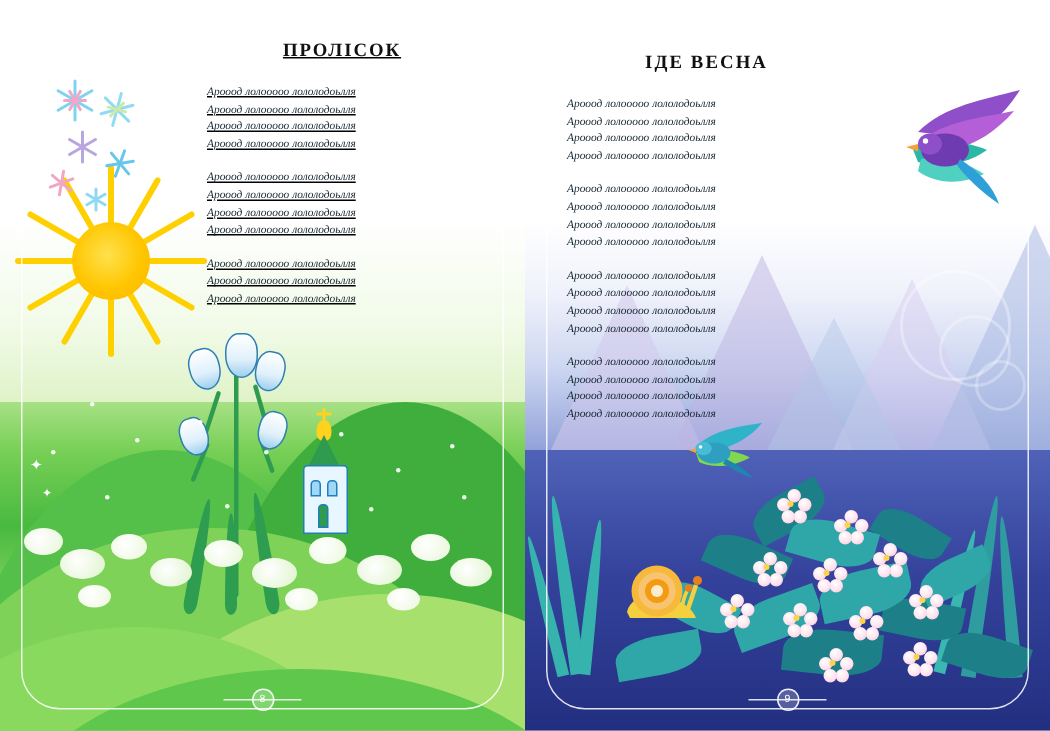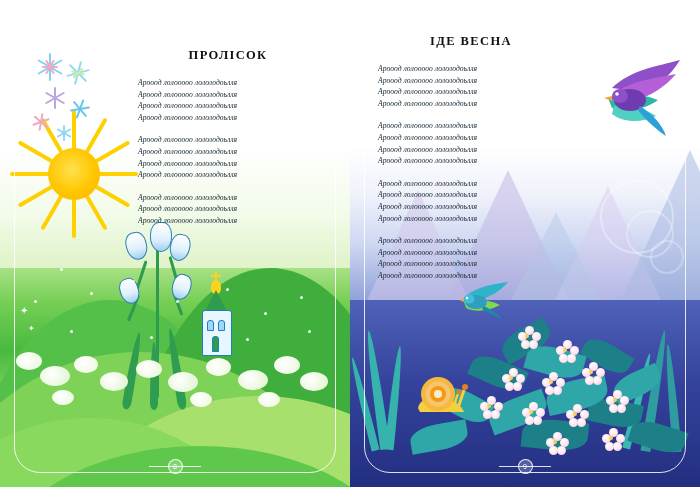--- a/index.html
+++ b/index.html
@@ -267,21 +267,21 @@
     margin-bottom: 11px;
   }
   .line {
     font-family: "Liberation Serif", serif;
     font-size: 7.6px;
     line-height: 11.6px;
     font-style: italic;
     color: #12232e;
     white-space: nowrap;
   }
-  .poem-left { left: 138px; top: 48px; width: 180px; }
+  .poem-left { left: 138px; top: 26px; width: 180px; text-decoration: underline; }
   .poem-right { left: 28px; top: 34px; width: 186px; }
   .poem-right .poem-title { letter-spacing: 1.4px; }
 
   
   .pagenum {
     position: absolute;
     bottom: 14px;
     left: 50%;
     transform: translateX(-50%);
     width: 52px;

